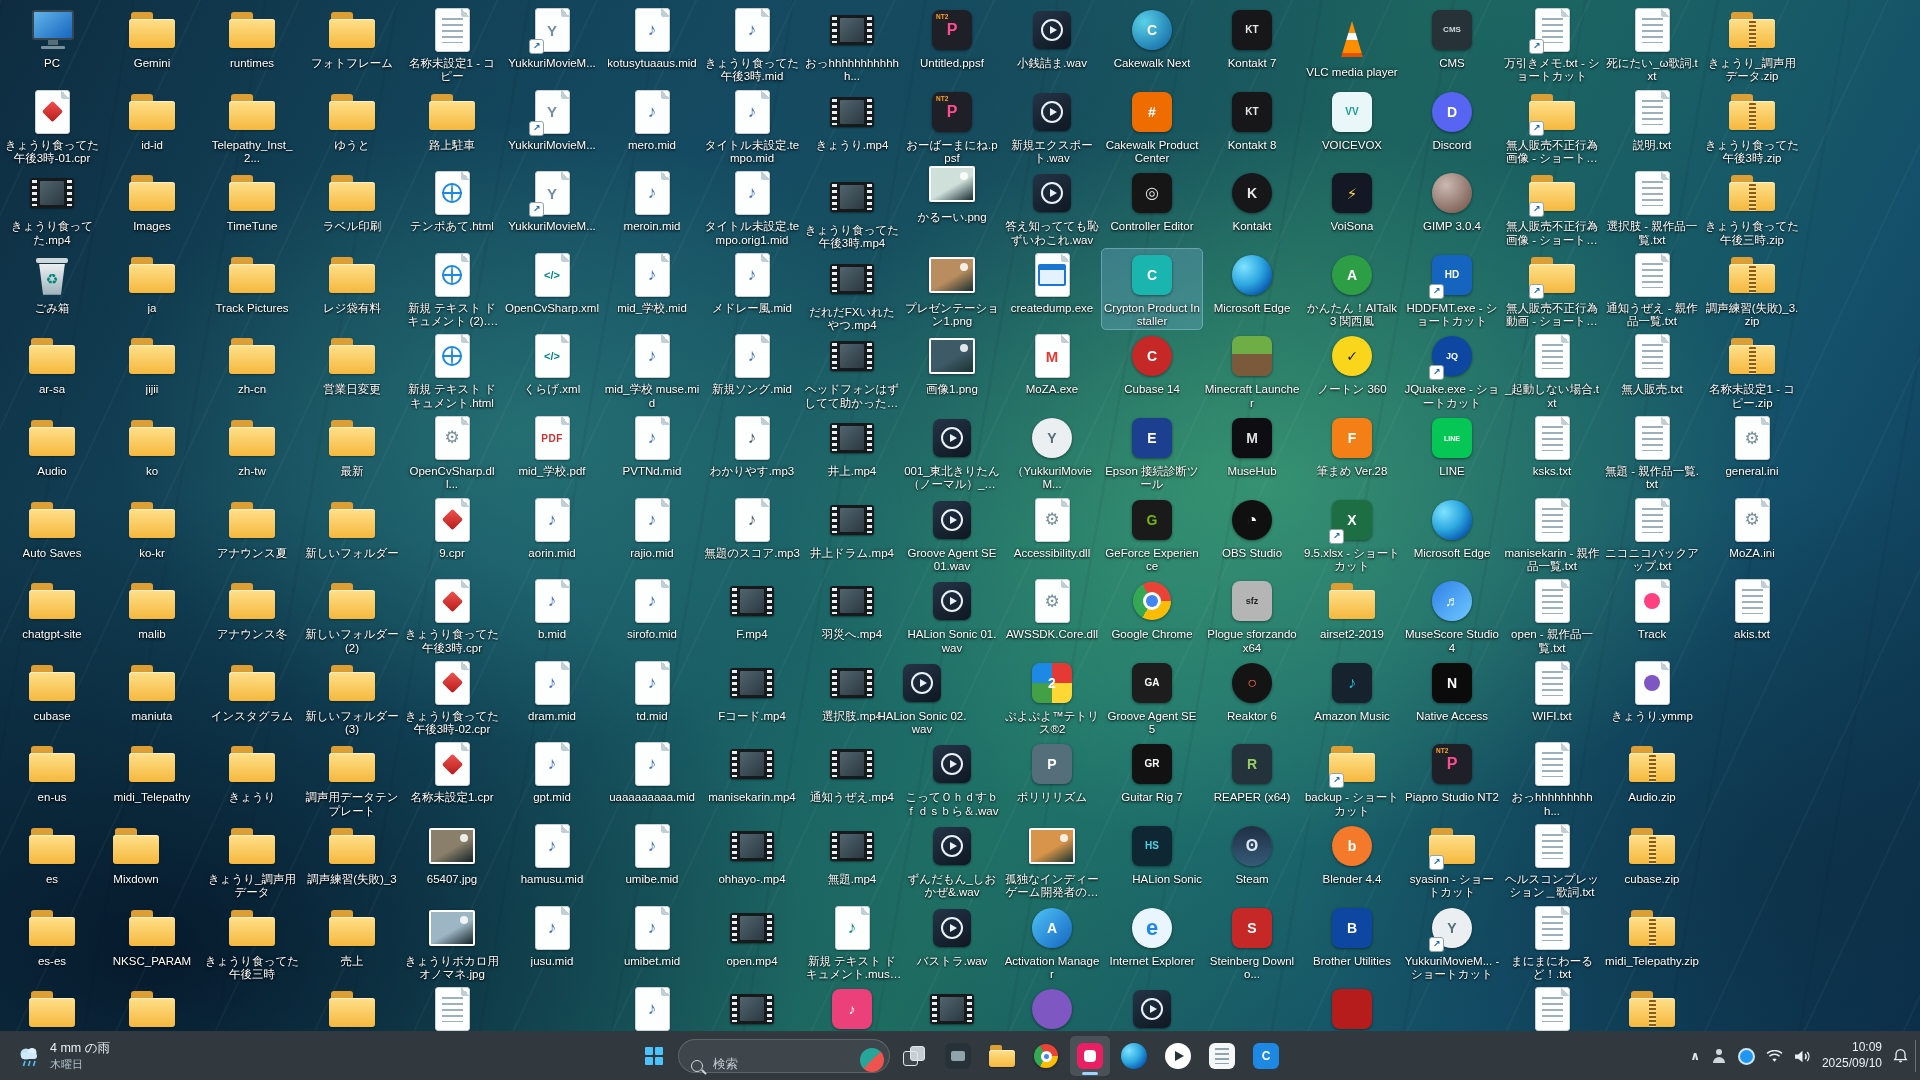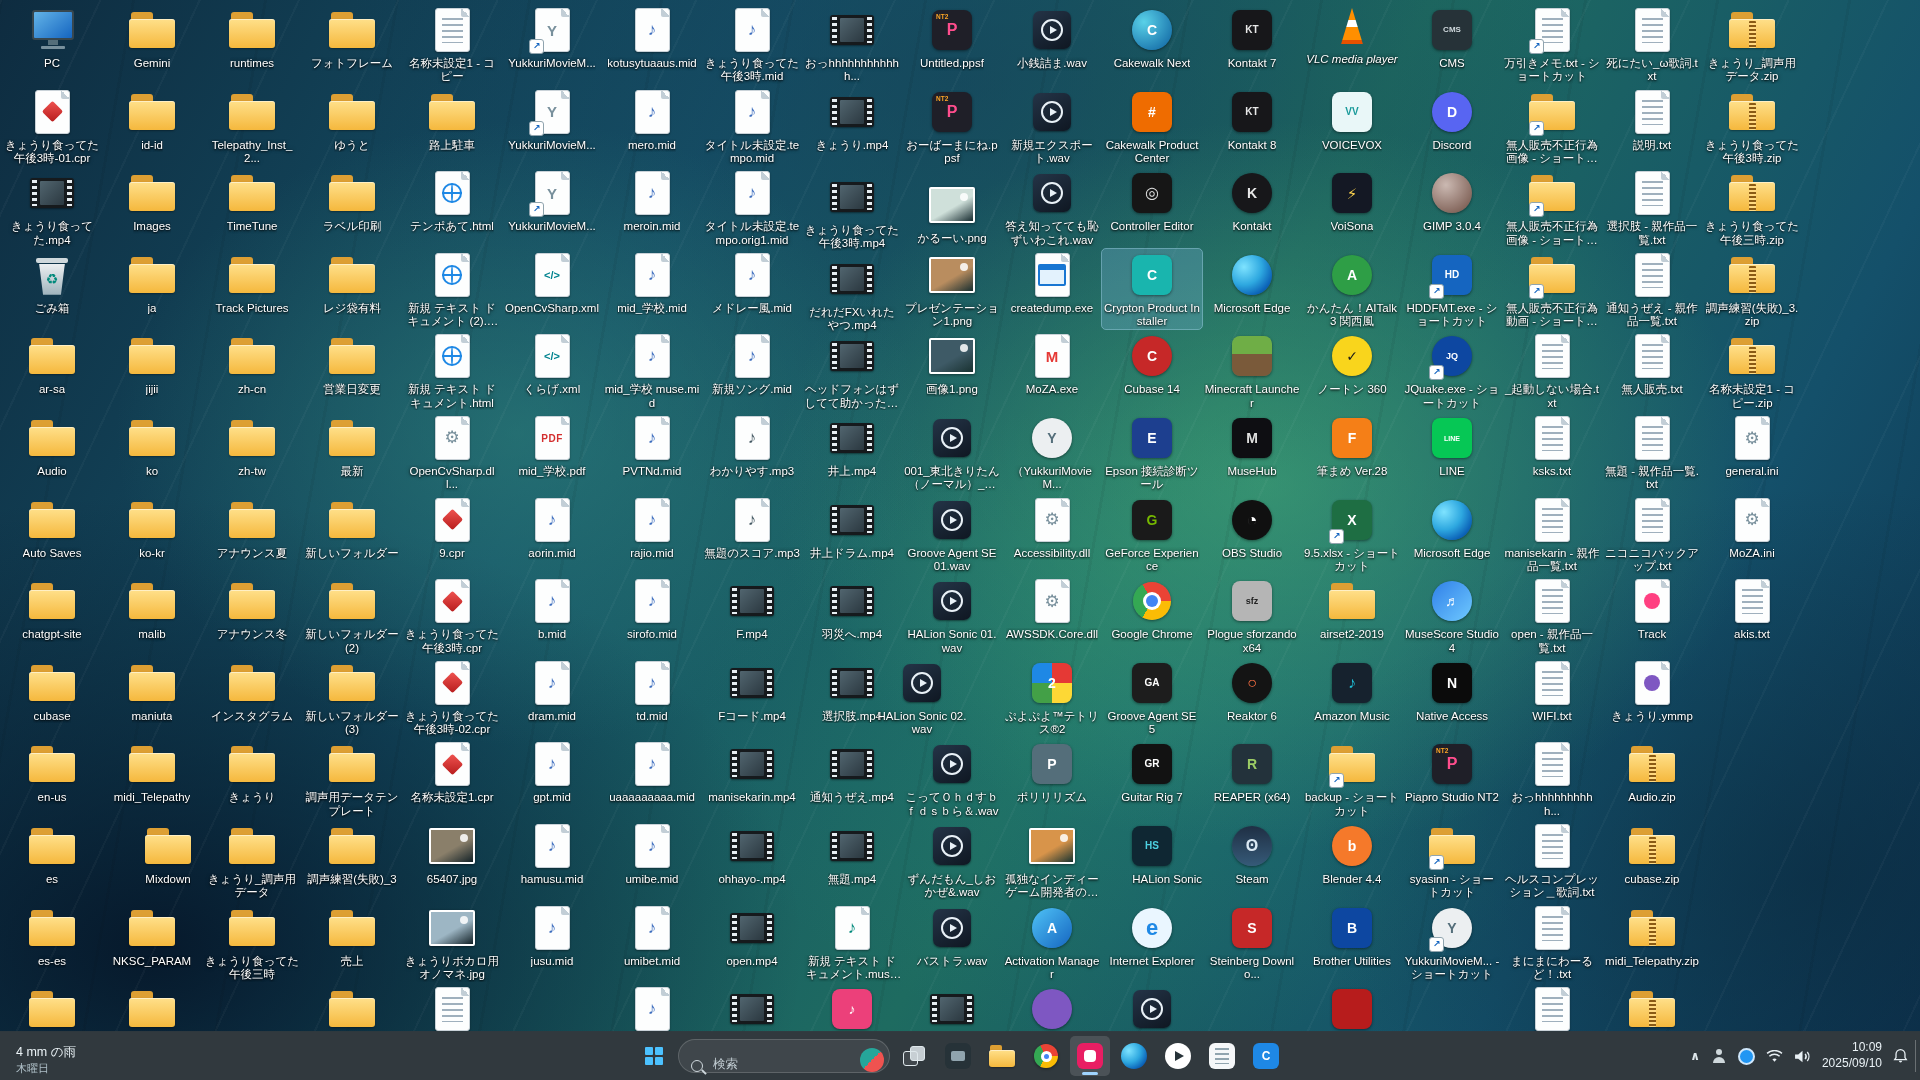--- a/index.html
+++ b/index.html
@@ -81,21 +81,21 @@
   .base{position:absolute;left:11px;bottom:1px;width:24px;height:3px;background:#78909c;border-radius:1px;}
   .bin{position:relative;width:34px;height:40px;display:flex;align-items:center;justify-content:center;}
   .binl{position:absolute;top:3px;left:1px;right:1px;height:5px;background:#cfd8dc;border-radius:2px;}
   .binb{position:absolute;left:3px;top:9px;right:3px;bottom:0;background:linear-gradient(180deg,#eceff1,#9fb3bc);clip-path:polygon(4% 0,96% 0,82% 100%,18% 100%);}
   .bin b{position:relative;z-index:2;color:#00897b;font-size:14px;top:4px;}
   .lnk{position:absolute;left:27px;bottom:0;width:13px;height:13px;background:#fff;border:1px solid #90a4ae;border-radius:3px;
     font-size:9px;line-height:12px;text-align:center;color:#1565c0;font-weight:bold;}
   
   #taskbar{position:absolute;left:0;right:0;bottom:0;height:48px;background:rgba(33,42,47,.93);
     border-top:1px solid rgba(255,255,255,.07);z-index:10;}
-  .weather{position:absolute;left:8px;top:4px;display:flex;align-items:center;gap:8px;height:40px;padding:0 8px;border-radius:4px;flex-direction:column;}
+  .weather{position:absolute;left:8px;top:4px;display:flex;align-items:center;gap:8px;height:40px;padding:0 8px;border-radius:4px;}
   .wline1{font-size:12.5px;color:#eaf2f6;}
   .wline2{font-size:11px;color:#aebfc7;}
   .center{position:absolute;left:50%;top:4px;transform:translateX(-50%);display:flex;align-items:center;gap:4px;}
   .tbbtn{width:40px;height:40px;display:flex;align-items:center;justify-content:center;border-radius:5px;position:relative;flex:none;}
   .tb-app.active{background:rgba(255,255,255,.13);}
   .ind{position:absolute;bottom:1px;left:50%;transform:translateX(-50%);width:16px;height:3px;border-radius:2px;background:#9fd4ff;}
   .wl{display:grid;grid-template-columns:8px 8px;grid-gap:2px;}
   .wl i{width:8px;height:8px;background:#4cc2ff;border-radius:1px;}
   .search{display:flex;align-items:flex-end;gap:8px;height:34px;width:212px;background:rgba(255,255,255,.07);
     border:1px solid rgba(255,255,255,.16);border-radius:17px;padding:0 5px 0 12px;box-sizing:border-box;flex:none;}
@@ -242,21 +242,21 @@
         <div class="lbl">Cakewalk Next</div>
       </div>
       <div class="icon" style="left: 1202px; top: 4px;">
         <div class="glyph">
           <span class="ap sq" style="background:#17171a">
             <b style="color:#e8e8e8;font-size:10px">KT</b>
           </span>
         </div>
         <div class="lbl">Kontakt 7</div>
       </div>
-      <div class="icon" style="left: 1302px; top: 0; font-style: italic;">
+      <div class="icon" style="left: 1302px; top: 13px;">
         <div class="glyph">
           <span class="vlc"></span>
         </div>
         <div class="lbl">VLC media player</div>
       </div>
       <div class="icon" style="left: 1402px; top: 4px;">
         <div class="glyph">
           <span class="ap sq" style="background:#263238">
             <b style="color:#cfd8dc;font-size:8px">CMS</b>
           </span>
@@ -521,21 +521,21 @@
       <div class="icon" style="left: 802px; top: 171px;">
         <div class="glyph">
           <span class="film">
             <i class="l"></i>
             <i class="r"></i>
             <i class="c"></i>
           </span>
         </div>
         <div class="lbl">きょうり食ってた午後3時.mp4</div>
       </div>
-      <div class="icon" style="left: 902px; top: 179px;">
+      <div class="icon" style="left: 902px; top: 158px;">
         <div class="glyph">
           <span class="img" style="background:linear-gradient(150deg,#cfe0da 55%, rgba(20,20,20,.65))">
             <i class="sun"></i>
           </span>
         </div>
         <div class="lbl">かるーい.png</div>
       </div>
       <div class="icon" style="left: 1002px; top: 167.2px;">
         <div class="glyph">
           <span class="wv">
@@ -1666,21 +1666,21 @@
       </div>
       <div class="icon" style="left: 2px; top: 820px;">
         <div class="glyph">
           <span class="fo">
             <i class="fob"></i>
             <i class="fof"></i>
           </span>
         </div>
         <div class="lbl">es</div>
       </div>
-      <div class="icon" style="left: 118px; top: 820px;">
+      <div class="icon" style="left: 86px; top: 820px;">
         <div class="glyph">
           <span class="fo">
             <i class="fob"></i>
             <i class="fof"></i>
           </span>
         </div>
         <div class="lbl">Mixdown</div>
       </div>
       <div class="icon" style="left: 202px; top: 820px;">
         <div class="glyph">

